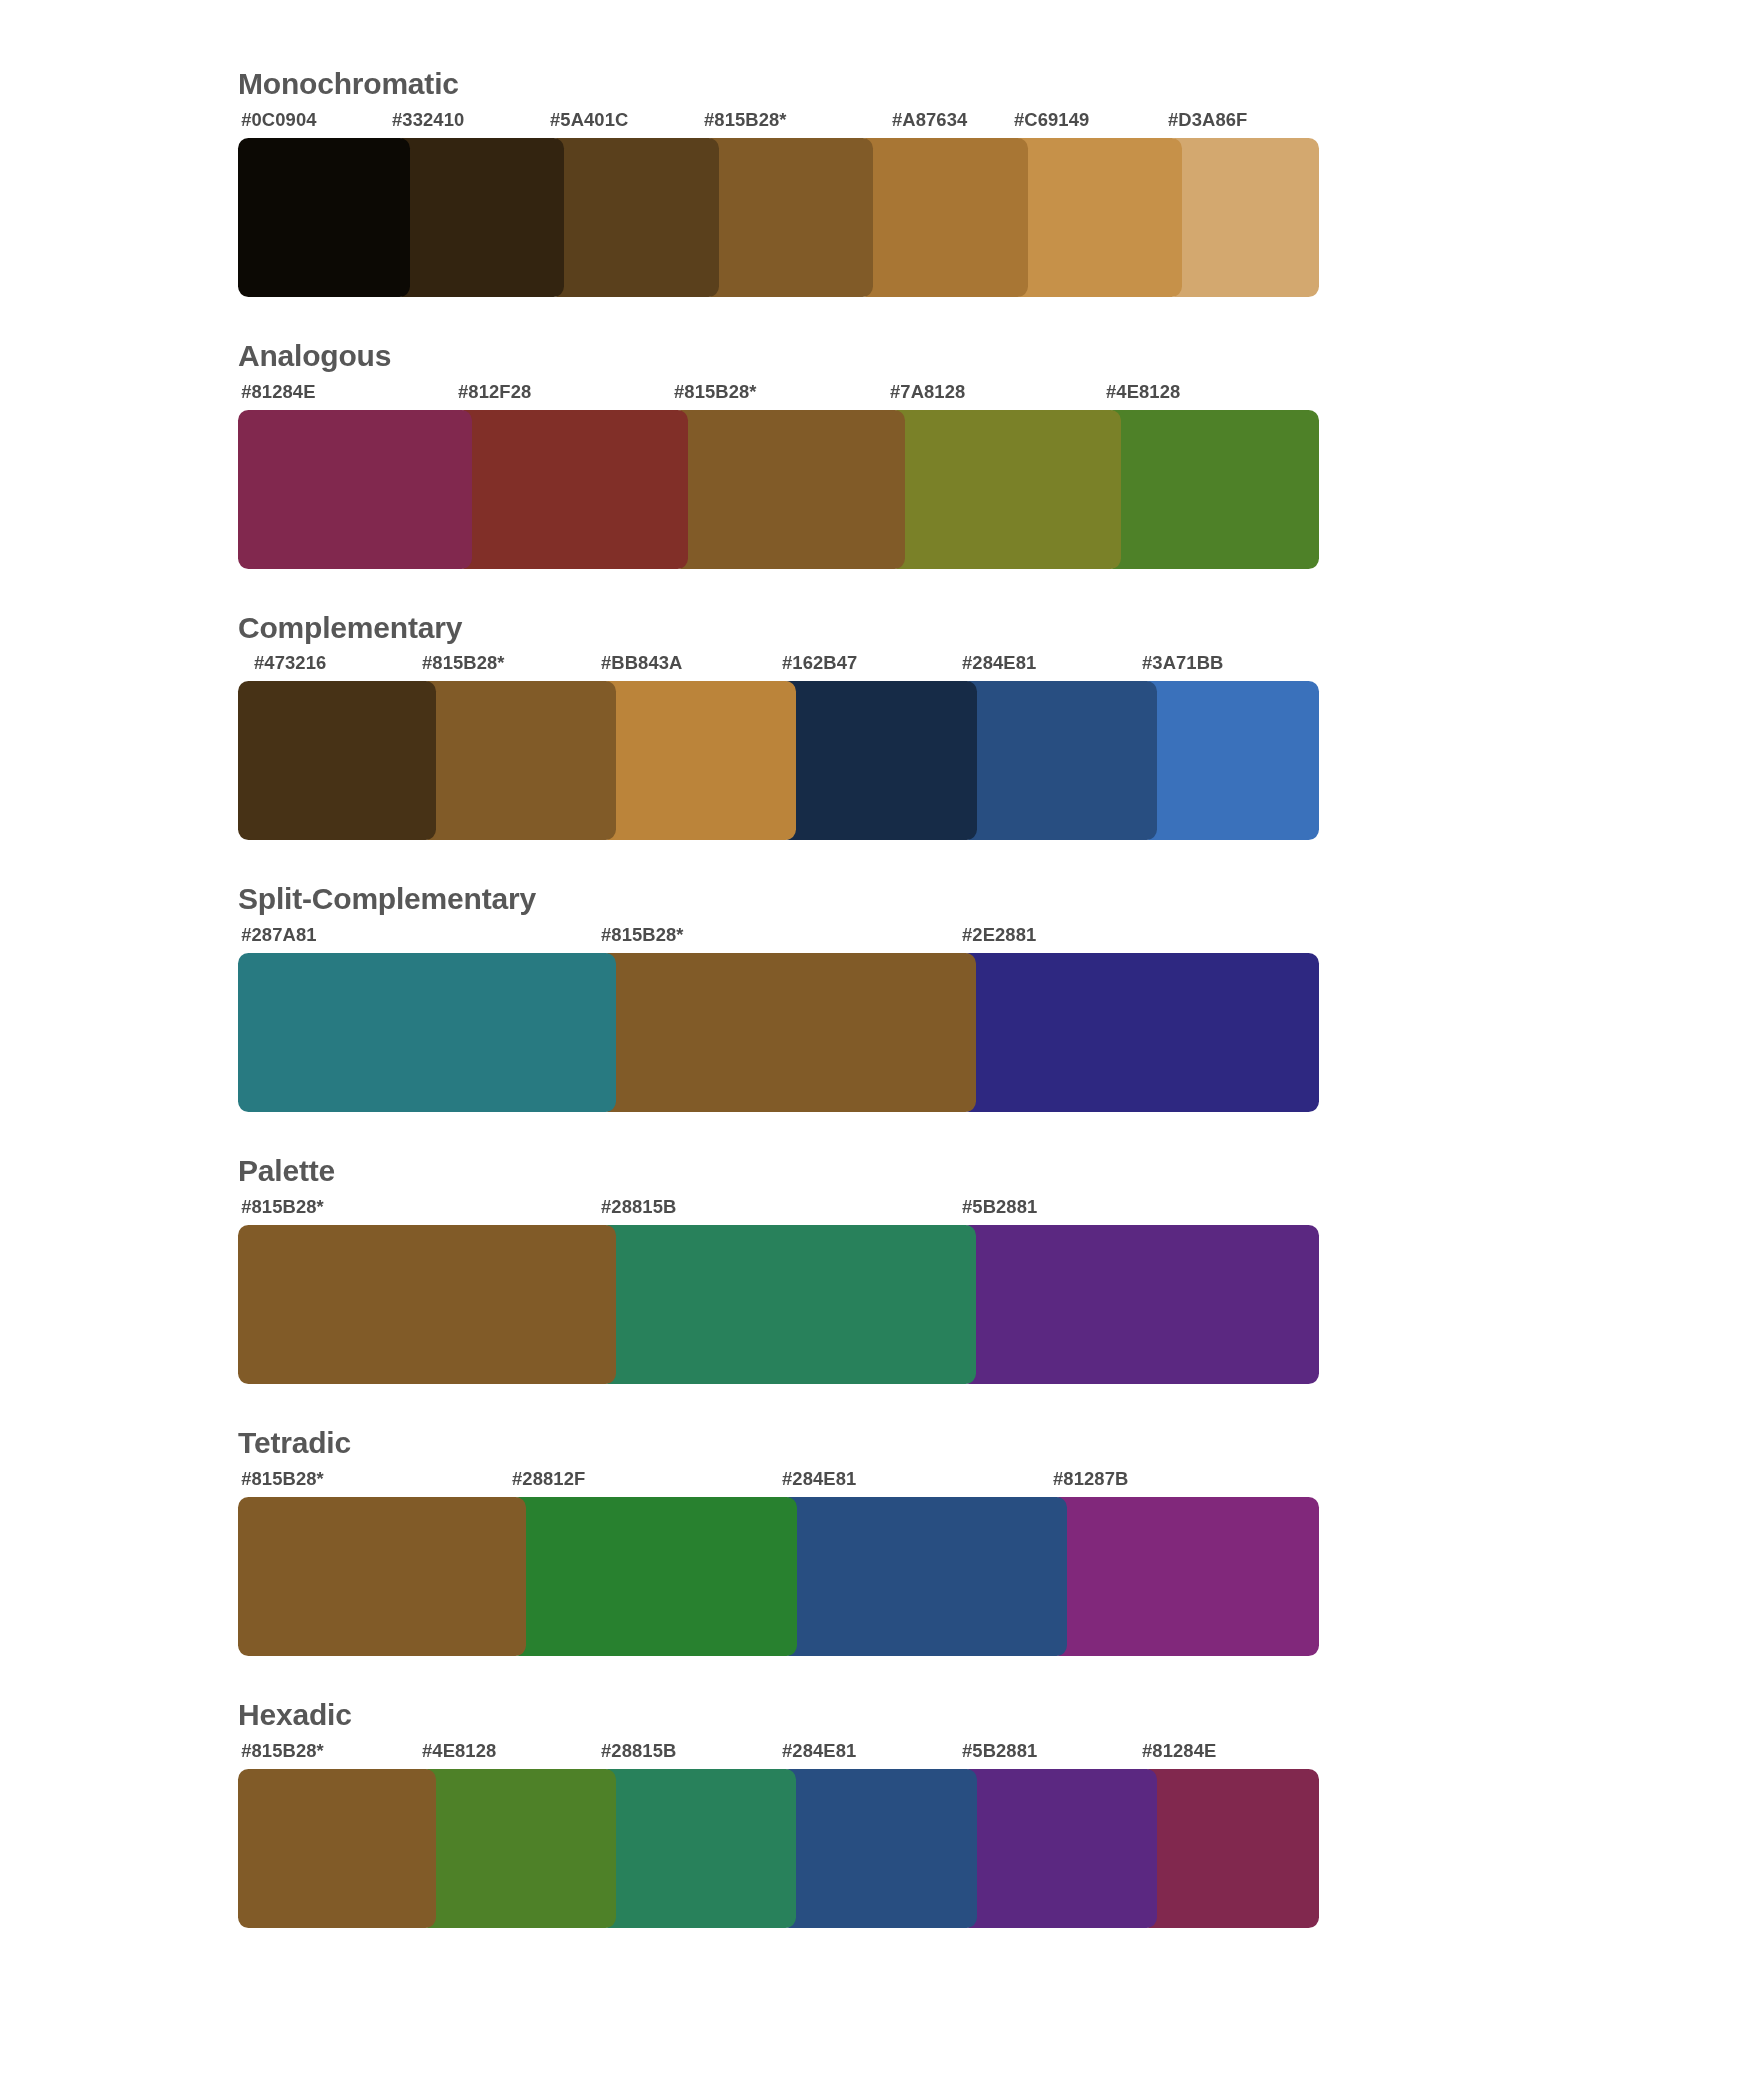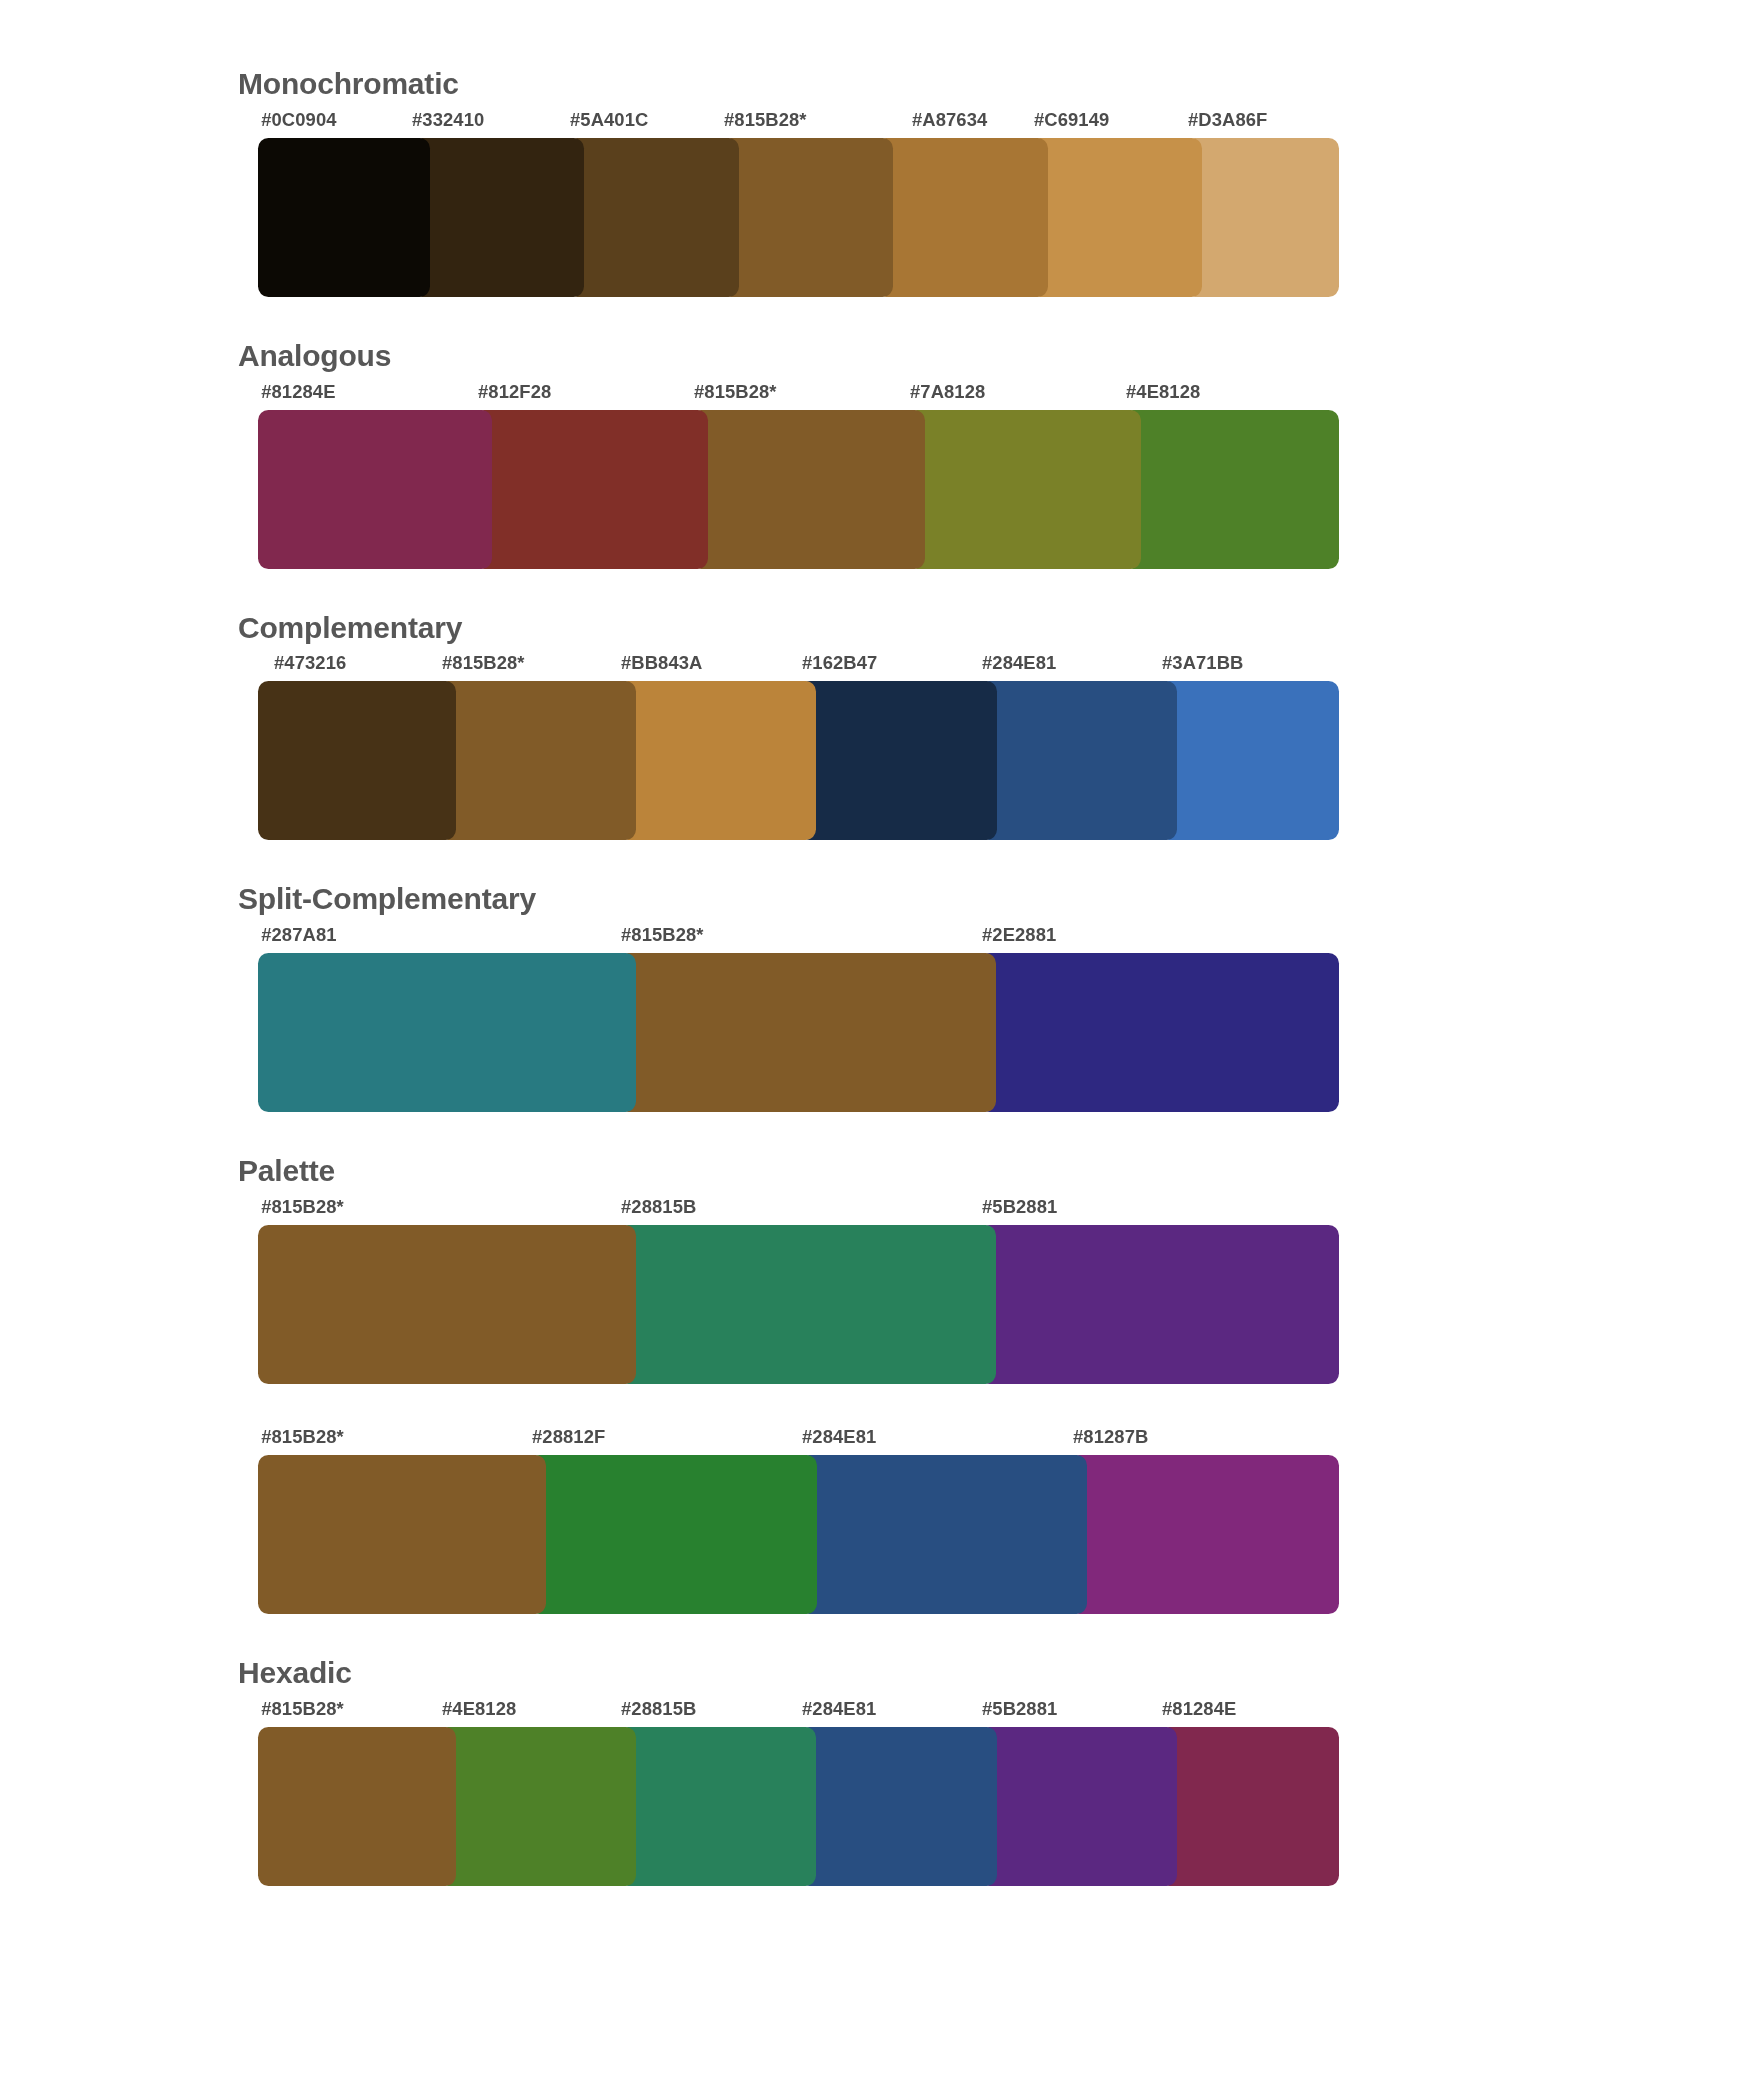--- a/index.html
+++ b/index.html
@@ -83,21 +83,20 @@
     font-weight: bold;
     color: #4c4c4c;
     white-space: nowrap;
     letter-spacing: 0.1px;
   }
 
   
   .row-wrap {
     position: relative;
     height: 188px;
-    margin-left: 20px;
   }
 
   
   .section + .section { margin-top: 42px; }
 
   
   .footer {
     position: absolute;
     left: 238px;
     bottom: 29px;
@@ -191,20 +190,21 @@
             <div class="swatch" title="#815B28*" style="left: 0px; width: 378px; background: rgb(129, 91, 40); z-index: 3;"></div>
             <div class="swatch-label" style="left: 3.2px;">#815B28*</div>
             <div class="swatch" title="#28815B" style="left: 360px; width: 378px; background: rgb(40, 129, 91); z-index: 2;"></div>
             <div class="swatch-label" style="left: 363px;">#28815B</div>
             <div class="swatch" title="#5B2881" style="left: 721px; width: 360px; background: rgb(91, 40, 129); z-index: 1;"></div>
             <div class="swatch-label" style="left: 724px;">#5B2881</div>
           </div>
         </div>
       </div>
       <div class="section">
+        <div class="section-title">Tetradic</div>
         <div class="row-wrap">
           <div class="swatch-row">
             <div class="swatch" title="#815B28*" style="left: 0px; width: 288px; background: rgb(129, 91, 40); z-index: 4;"></div>
             <div class="swatch-label" style="left: 3.2px;">#815B28*</div>
             <div class="swatch" title="#28812F" style="left: 271px; width: 288px; background: rgb(40, 129, 47); z-index: 3;"></div>
             <div class="swatch-label" style="left: 274px;">#28812F</div>
             <div class="swatch" title="#284E81" style="left: 541px; width: 288px; background: rgb(40, 78, 129); z-index: 2;"></div>
             <div class="swatch-label" style="left: 544px;">#284E81</div>
             <div class="swatch" title="#81287B" style="left: 811px; width: 270px; background: rgb(129, 40, 123); z-index: 1;"></div>
             <div class="swatch-label" style="left: 815px;">#81287B</div>

